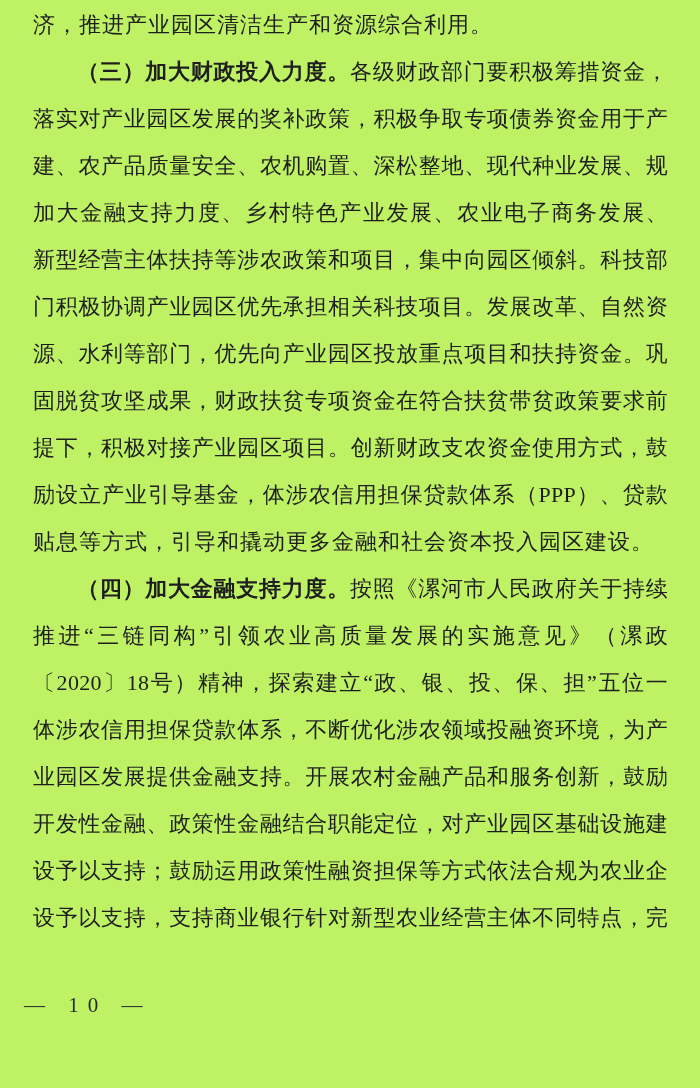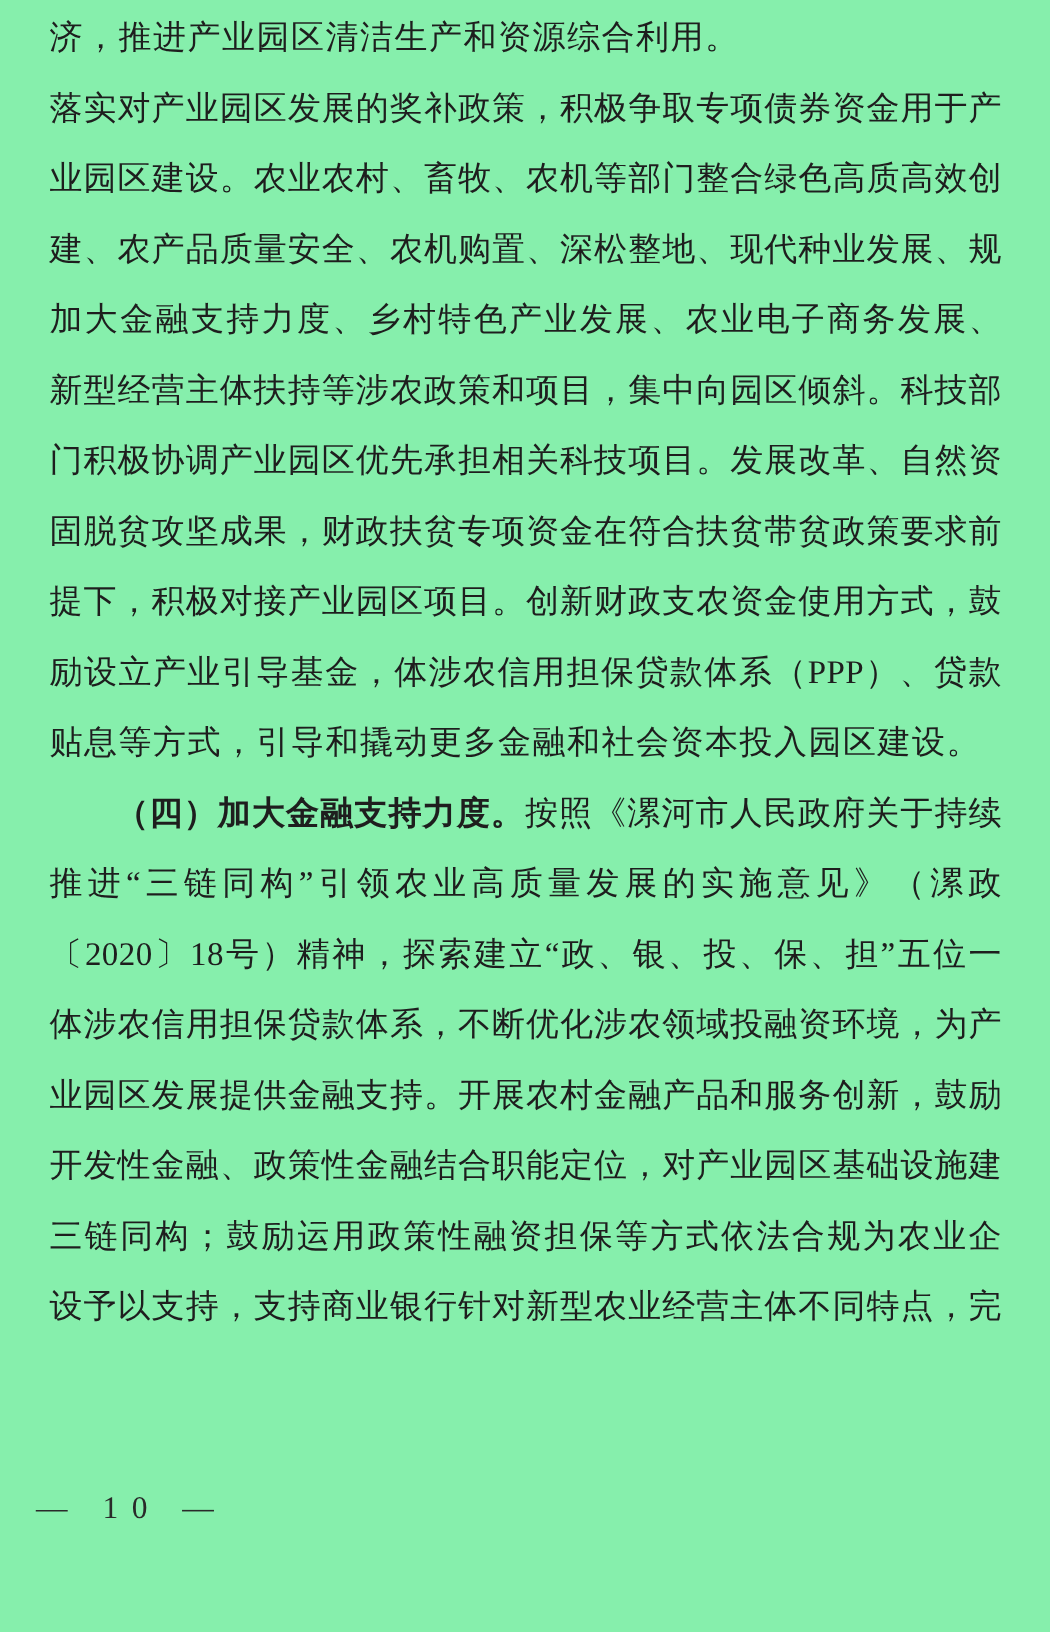--- a/index.html
+++ b/index.html
@@ -1,20 +1,20 @@
 <!DOCTYPE html>
 <html><head>
 <meta charset="utf-8">
 <style>
   html, body { margin: 0; padding: 0; background: #e8e8e8; }
   .page {
     position: relative;
     width: 700px;
     height: 1088px;
-    background: #86efac;
+    background: #bef264;
     overflow: hidden;
     font-family: "Liberation Serif", serif;
     color: #1e1e1e;
   }
   .content {
     position: absolute;
     left: 33px;
     top: 1px;
     width: 635px;
   }
@@ -50,39 +50,40 @@
   }
 </style>
 </head>
 <body>
 
 <div class="page">
   <div class="content">
 
     <p class="line short">济，推进产业园区清洁生产和资源综合利用。</p>
 
+    <p class="line indent"><span class="kai">（三）加大财政投入力度。</span><span>各级财政部门要积极筹措资金，</span></p>
 
     <p class="line">落实对产业园区发展的奖补政策，积极争取专项债券资金用于产</p>
-    <p class="line">业园区建设。农业农村、畜牧、农机等部门整合绿色高质高效创</p>
     <p class="line">建、农产品质量安全、农机购置、深松整地、现代种业发展、规</p>
     <p class="line">加大金融支持力度、乡村特色产业发展、农业电子商务发展、</p>
     <p class="line">新型经营主体扶持等涉农政策和项目，集中向园区倾斜。科技部</p>
     <p class="line">门积极协调产业园区优先承担相关科技项目。发展改革、自然资</p>
+    <p class="line">源、水利等部门，优先向产业园区投放重点项目和扶持资金。巩</p>
     <p class="line">固脱贫攻坚成果，财政扶贫专项资金在符合扶贫带贫政策要求前</p>
     <p class="line">提下，积极对接产业园区项目。创新财政支农资金使用方式，鼓</p>
     <p class="line">励设立产业引导基金，体涉农信用担保贷款体系（PPP）、贷款</p>
 
     <p class="line short">贴息等方式，引导和撬动更多金融和社会资本投入园区建设。</p>
 
     <p class="line indent"><span class="kai">（四）加大金融支持力度。</span><span>按照《漯河市人民政府关于持续</span></p>
 
     <p class="line">推进“三链同构”引领农业高质量发展的实施意见》（漯政</p>
     <p class="line">〔2020〕18号）精神，探索建立“政、银、投、保、担”五位一</p>
     <p class="line">体涉农信用担保贷款体系，不断优化涉农领域投融资环境，为产</p>
     <p class="line">业园区发展提供金融支持。开展农村金融产品和服务创新，鼓励</p>
     <p class="line">开发性金融、政策性金融结合职能定位，对产业园区基础设施建</p>
-    <p class="line">三链同构；鼓励运用政策性融资担保等方式依法合规为农业企</p>
+    <p class="line">设予以支持；鼓励运用政策性融资担保等方式依法合规为农业企</p>
     <p class="line">设予以支持，支持商业银行针对新型农业经营主体不同特点，完</p>
 
   </div>
 
   <div class="footer">— 10 —</div>
 </div>
 
 </body></html>

